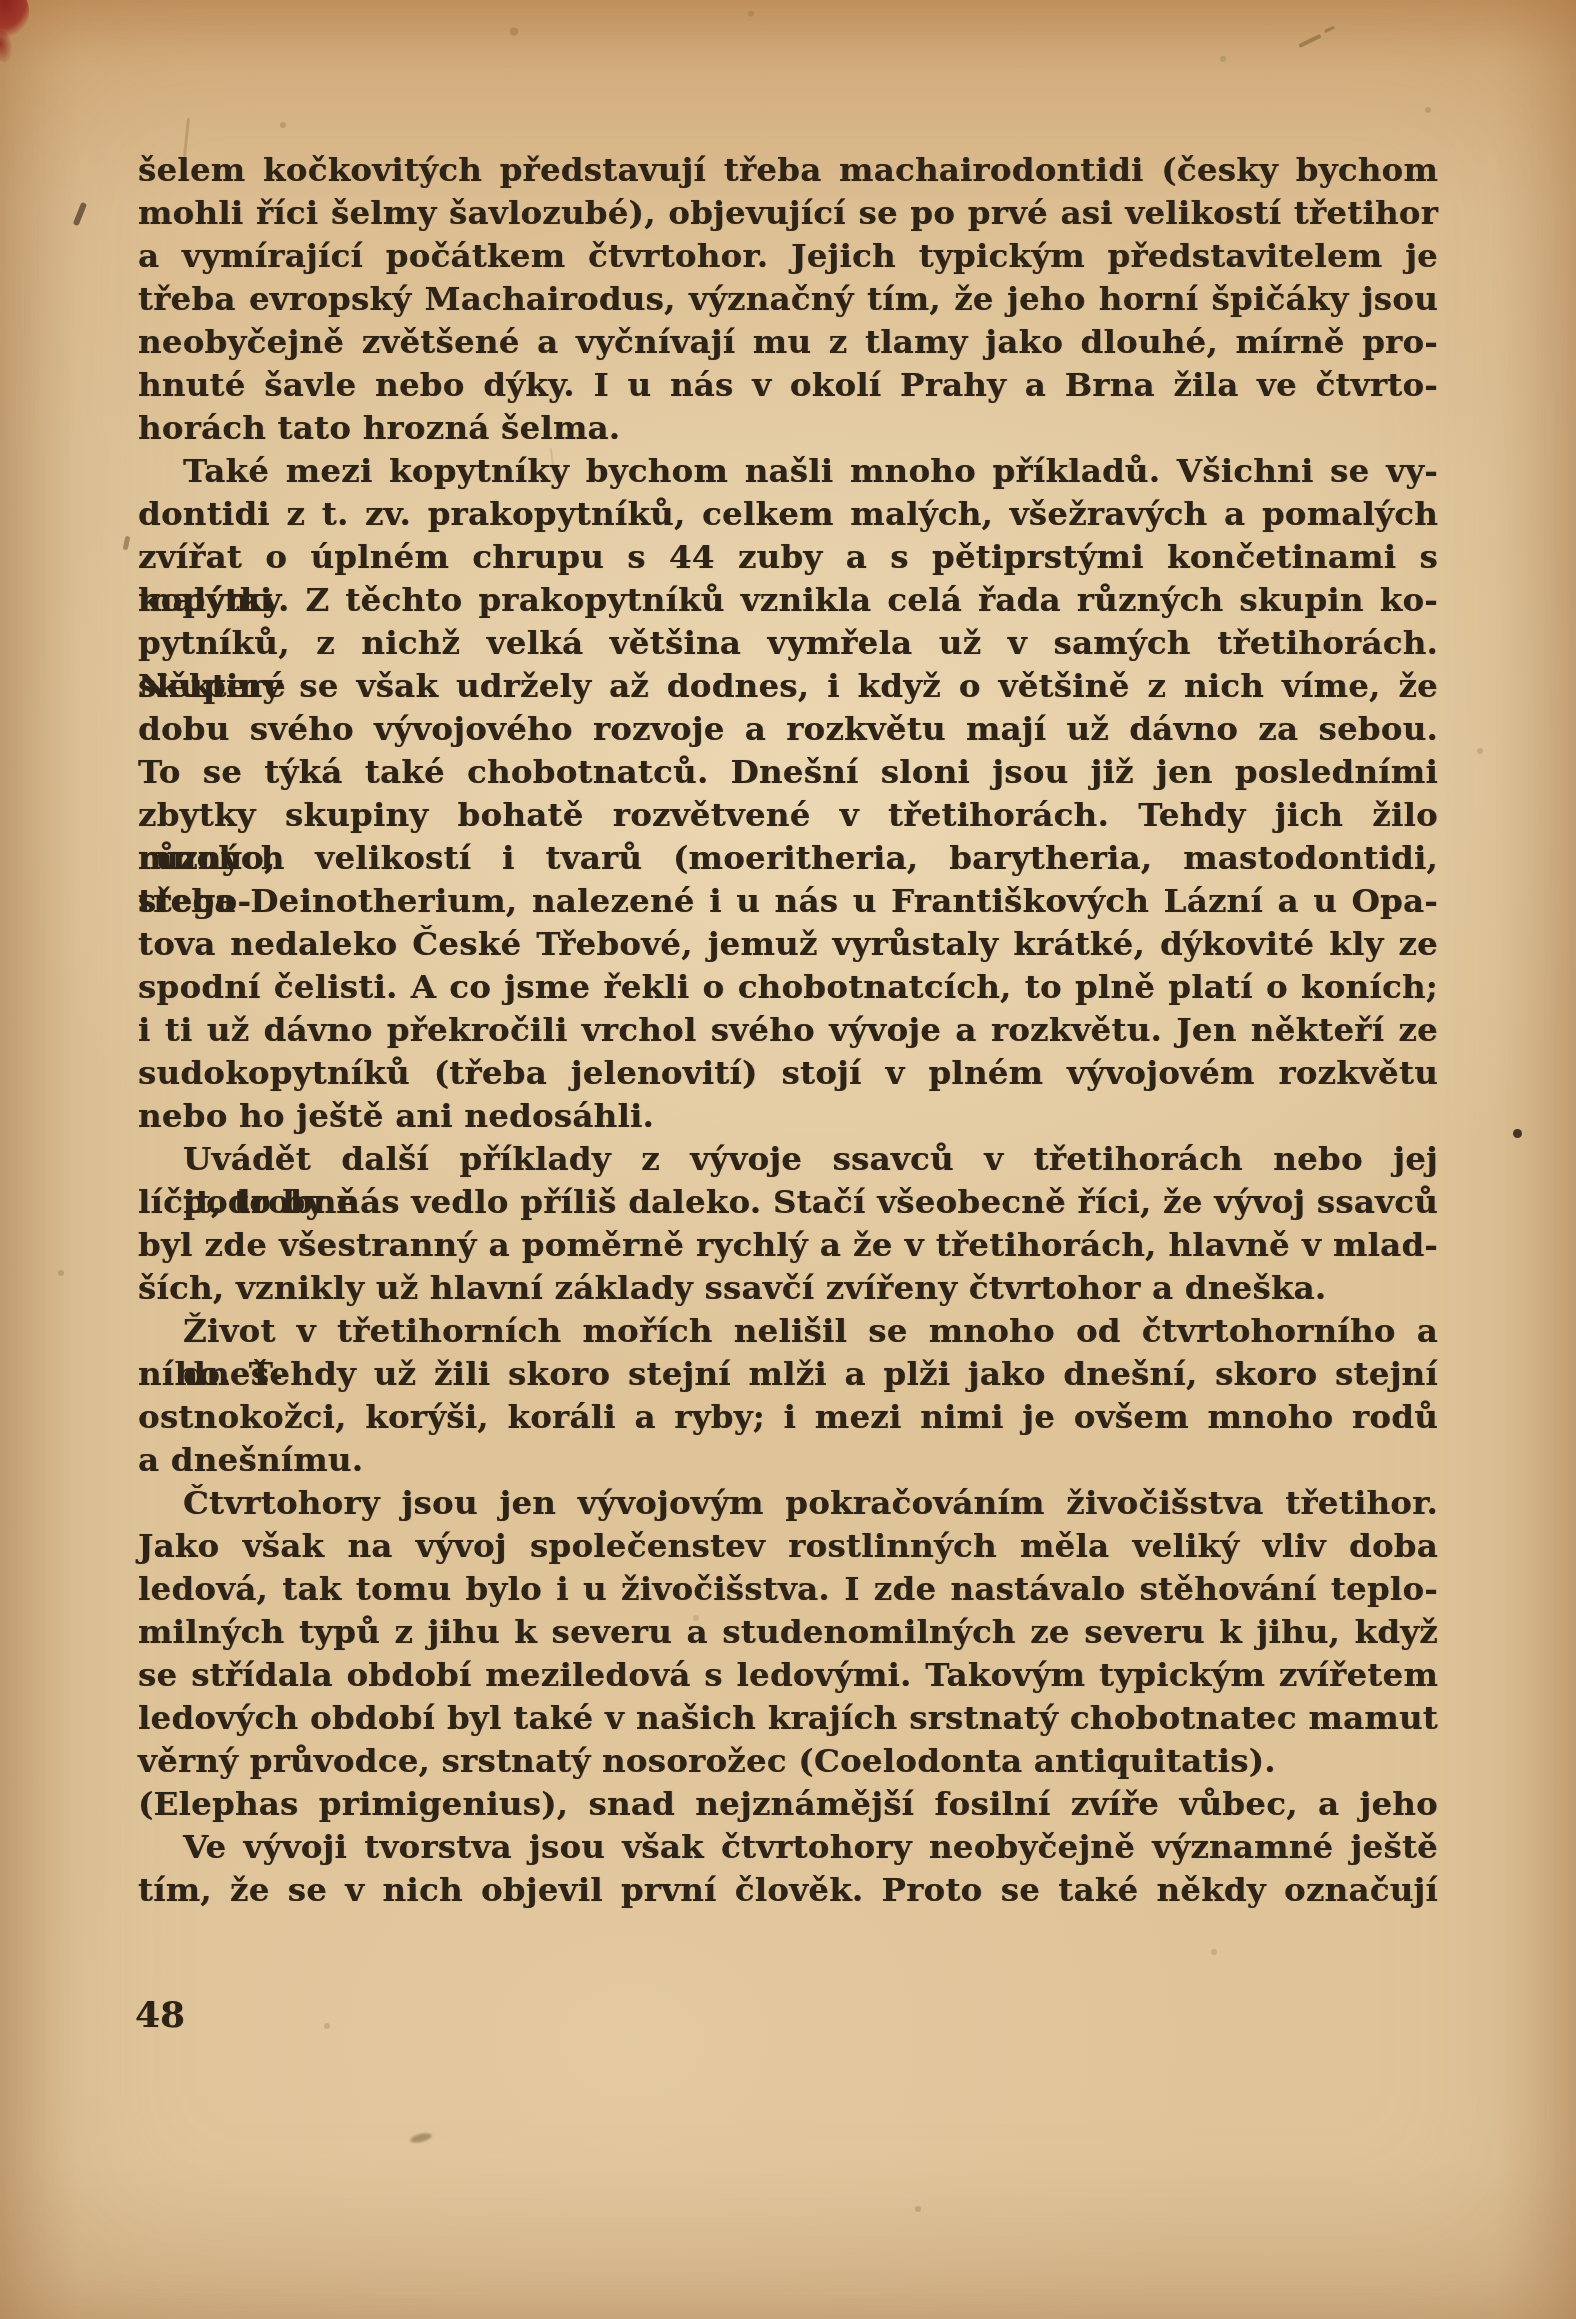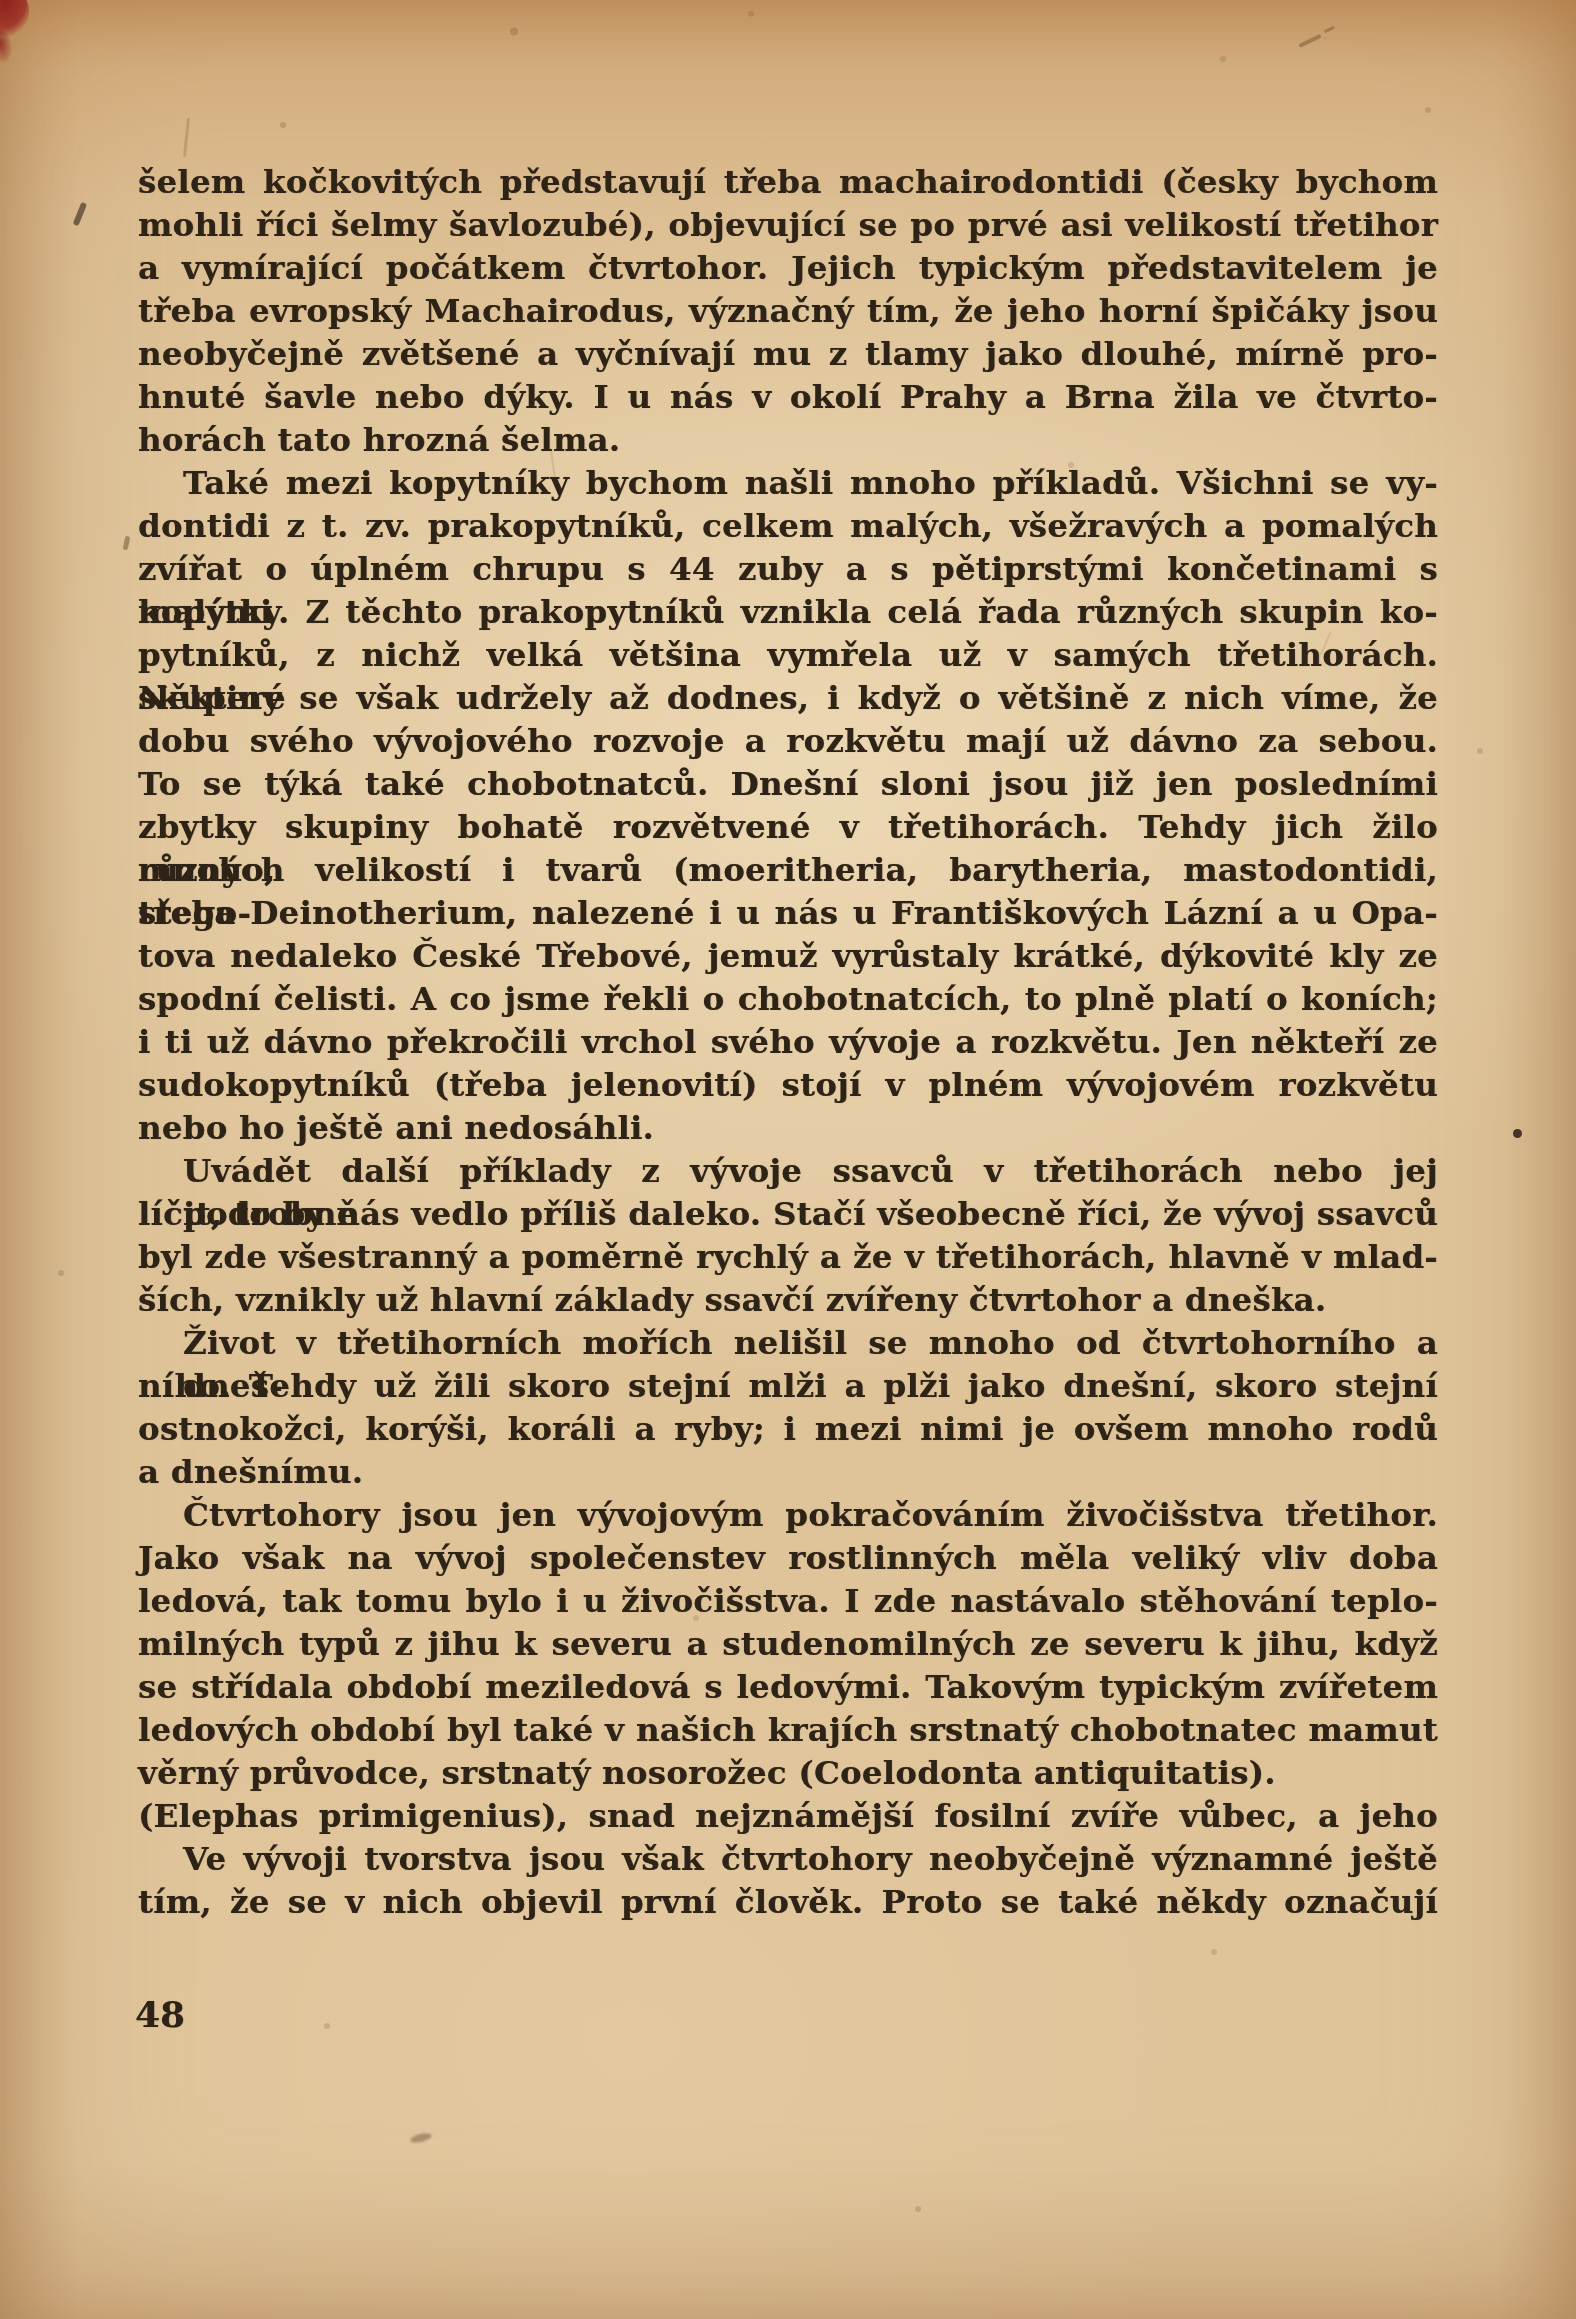--- a/index.html
+++ b/index.html
@@ -59,21 +59,21 @@
     background:#463525;}
   .mark.pen-dash-1{left:1298px;top:39px;width:23.6px;height:3.9px;border-radius:2px;
     background:rgba(118,94,56,0.55);transform:rotate(-26deg);}
   .mark.pen-dash-2{left:1324px;top:27.6px;width:10.8px;height:3px;border-radius:2px;
     background:rgba(118,94,56,0.50);transform:rotate(-26deg);}
   .mark.smudge-bottom{left:410px;top:2134px;width:21.7px;height:7.9px;border-radius:50%;
     background:rgba(118,98,66,0.55);transform:rotate(-14deg);filter:blur(1px);}
 
   
   .textblock{
-    position:absolute;left:138px;top:160px;width:1300px;
+    position:absolute;left:138px;top:148px;width:1300px;
     font-size:32.5px;font-weight:700;color:var(--ink,#2e2317);
     letter-spacing:0.2px;
     text-shadow:0.3px 0.4px 0.7px rgba(42,26,10,0.50);
   }
   .line{
     line-height:43px;height:43px;
     text-align:justify;text-align-last:justify;
     white-space:normal;overflow:visible;
   }
   .line.nojust{text-align:right;text-align-last:left;}

